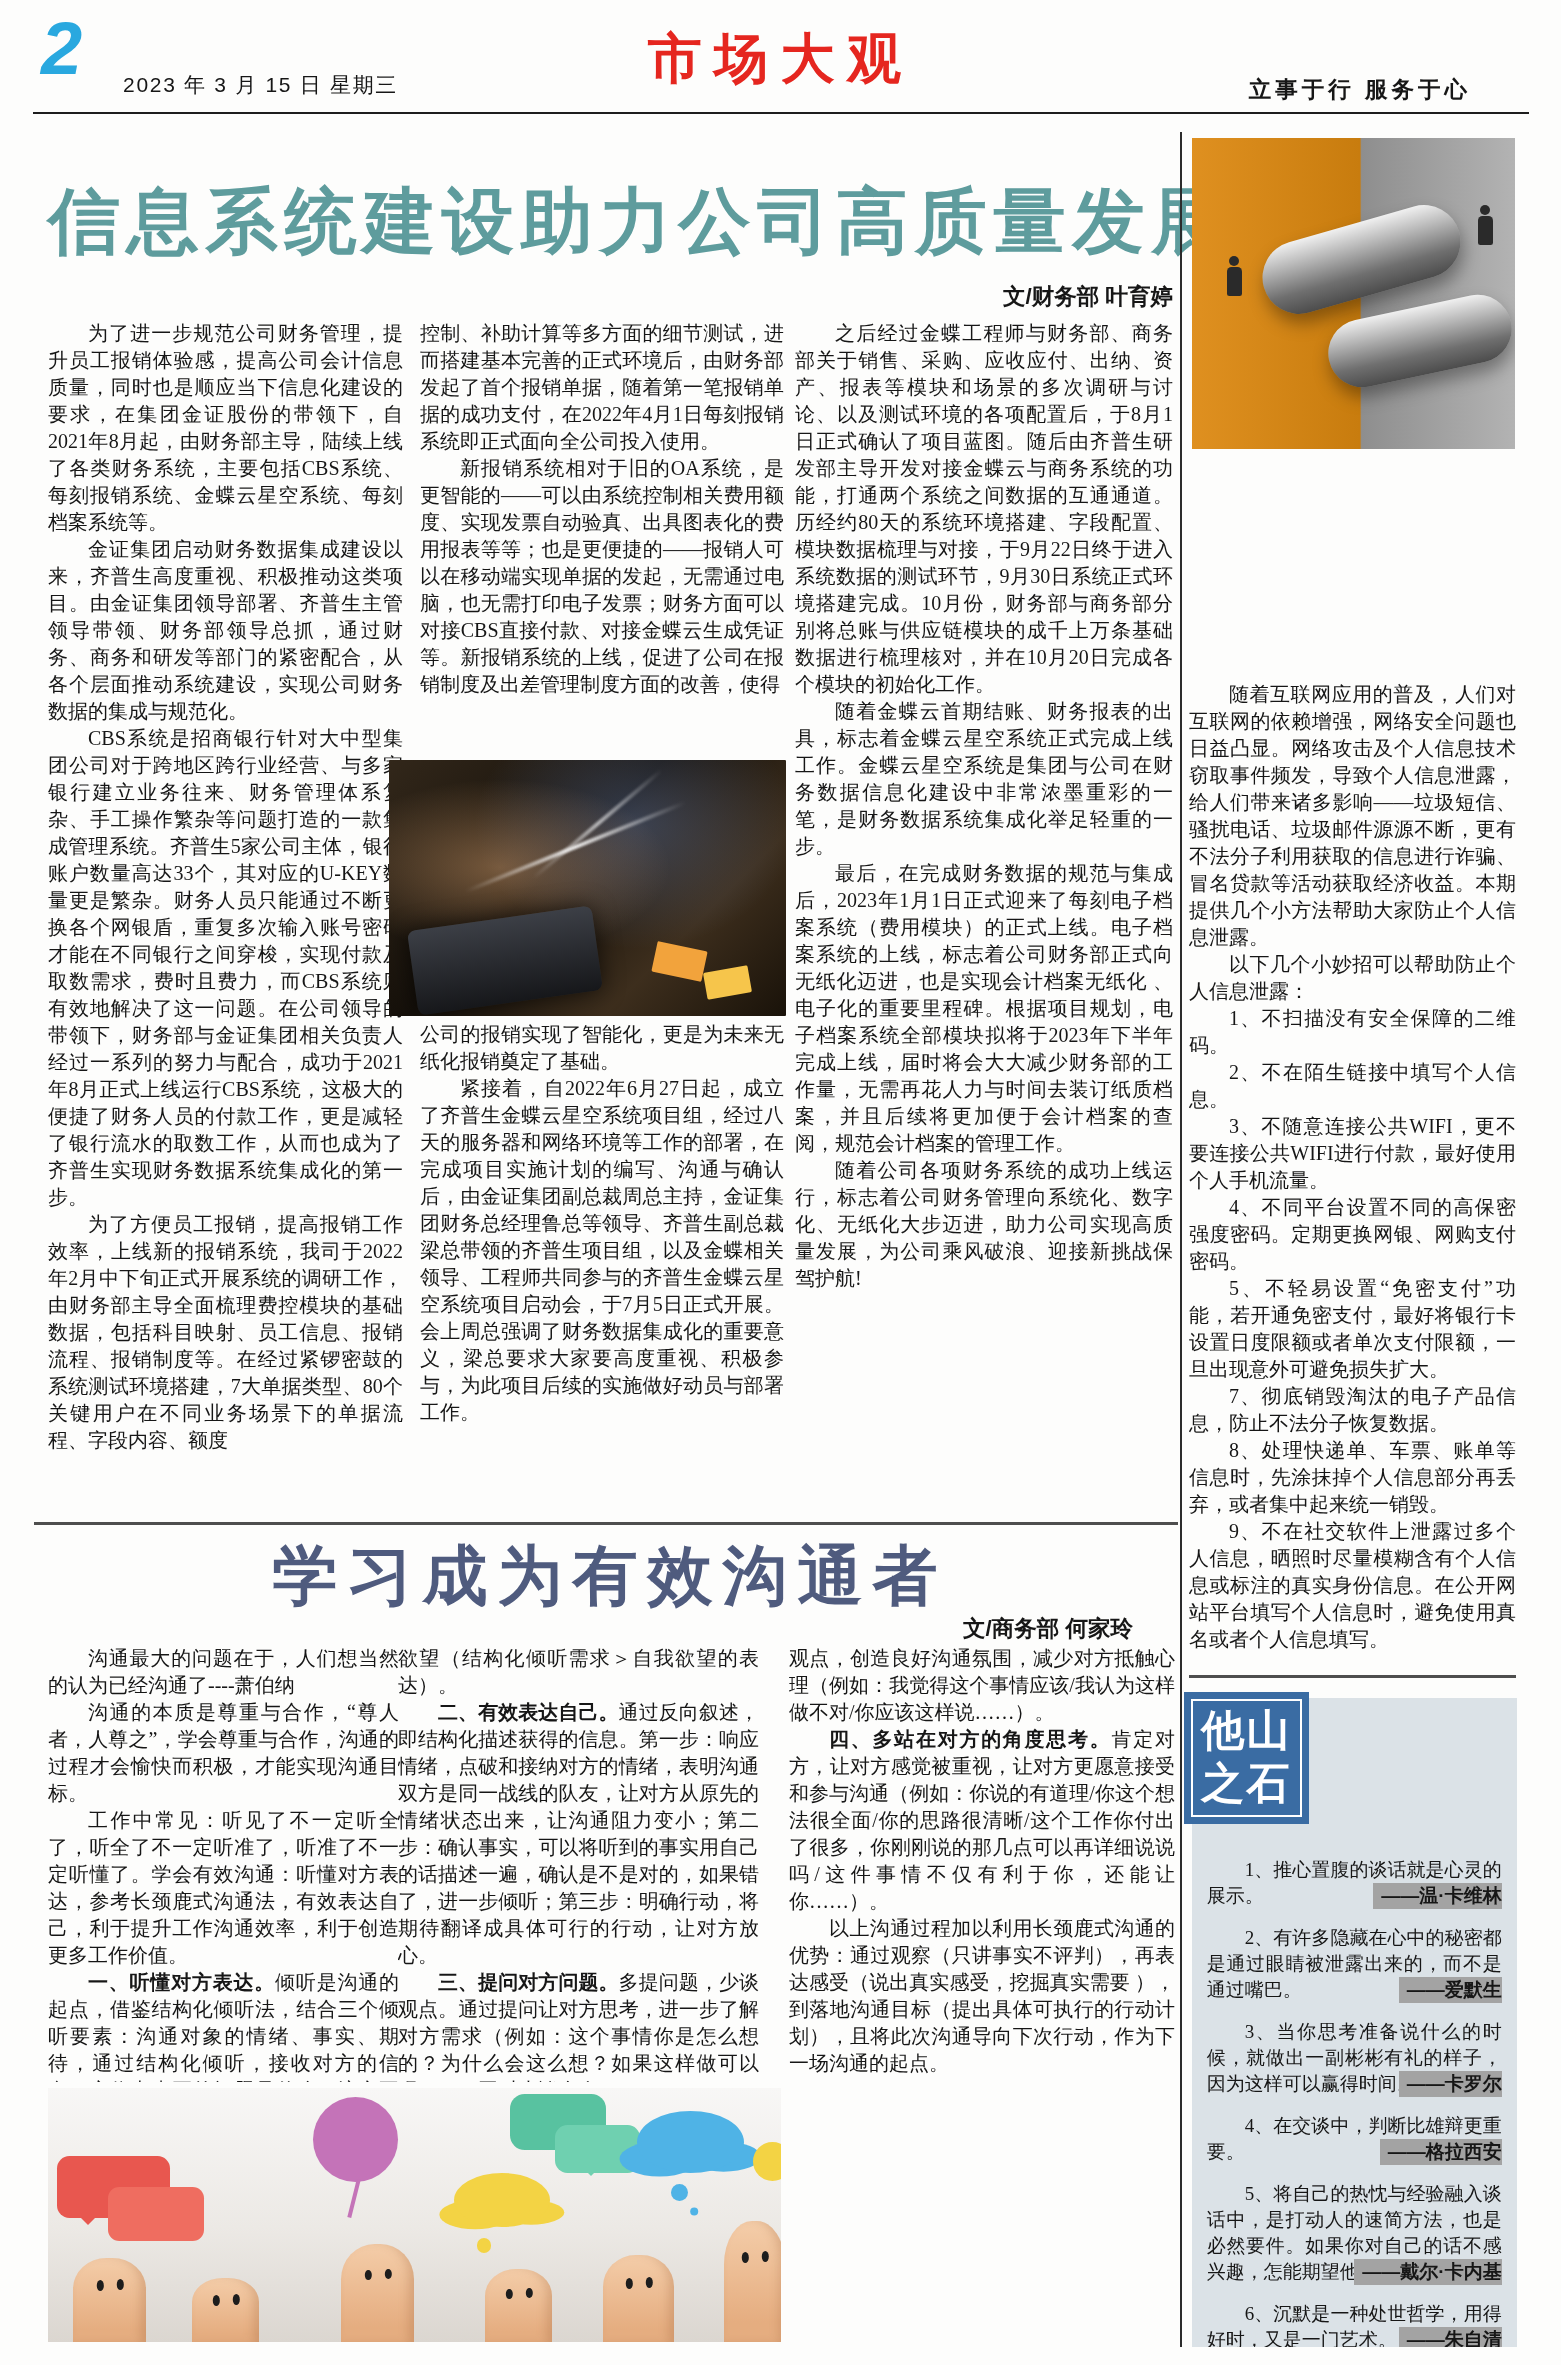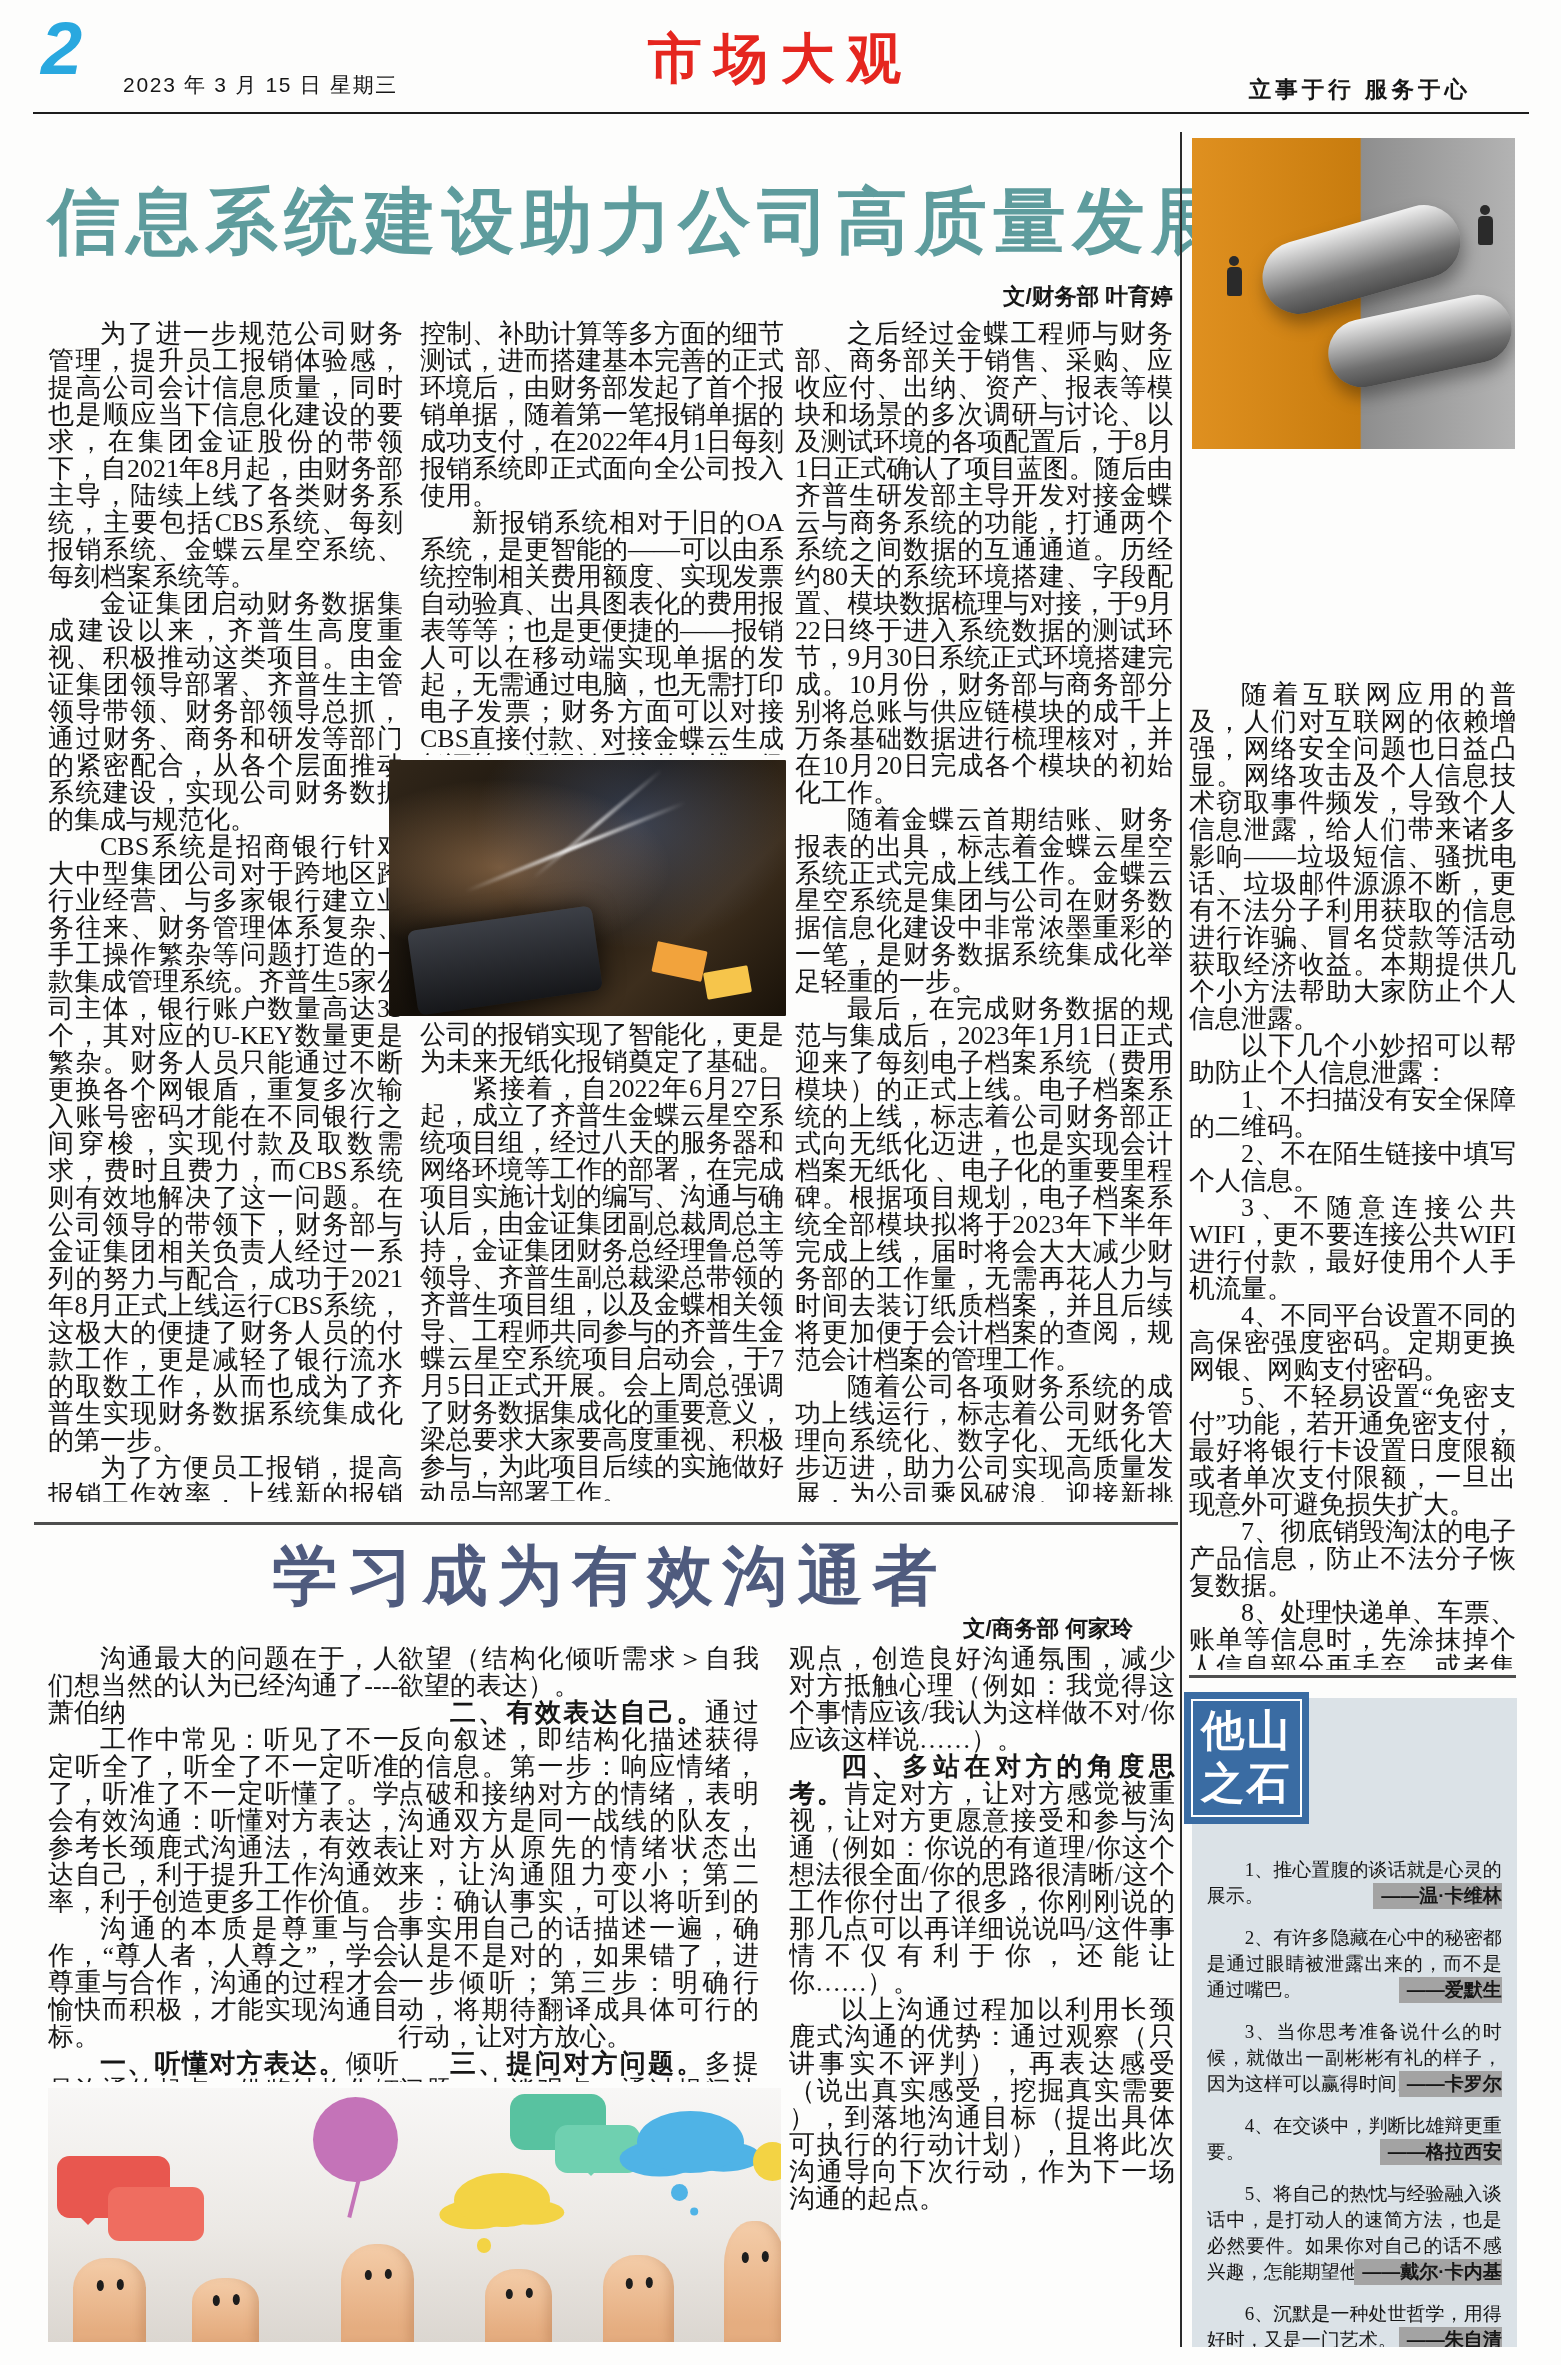--- a/index.html
+++ b/index.html
@@ -15,21 +15,21 @@
             color:#E5261F;letter-spacing:12.4px;line-height:1.2;}
   .slogan{left:1116px;top:74px;width:355px;text-align:right;font-size:22.5px;font-weight:bold;letter-spacing:4px;}
   .rule{background:#1d1d1d;}
   .rule-header{left:33px;top:112px;width:1496px;height:1.7px;}
 
   
   .a1-title{left:48px;top:168px;width:1124px;height:113px;text-align:center;font-size:72px;font-weight:bold;
             color:#5E9C9D;letter-spacing:6.8px;line-height:106px;white-space:nowrap;}
   .byline{text-align:right;font-size:22.5px;font-weight:bold;}
   .a1-byline{left:778px;top:281px;width:395px;}
-  .col{font-size:26px;line-height:27px;text-align:justify;overflow:hidden;}
+  .col{font-size:20px;line-height:27px;text-align:justify;overflow:hidden;}
   .para{margin:0;text-indent:2em;}
   .noind{text-indent:0;}
   .lead{font-weight:bold;font-family:"Liberation Sans","DejaVu Sans",sans-serif;margin-top:16px;}
   .a1c1{left:48px;top:320px;width:355px;height:1182px;}
   .a1c2t{left:420px;top:320px;width:364px;height:435px;}
   .a1c2b{left:420px;top:1021px;width:364px;height:480px;}
   .a1c3{left:795px;top:320px;width:378px;height:1182px;}
 
   
   .ph-main{left:389px;top:760px;width:397px;height:256px;overflow:hidden;border-radius:1.1px;
@@ -164,22 +164,22 @@
     <p class="para">随着公司各项财务系统的成功上线运行，标志着公司财务管理向系统化、数字化、无纸化大步迈进，助力公司实现高质量发展，为公司乘风破浪、迎接新挑战保驾护航!</p>
   </div>
 
   <div class="abs rule-mid"></div>
 
   <div class="abs a2-title sans">学习成为有效沟通者</div>
   <div class="abs byline a2-byline sans">文/商务部  何家玲</div>
 
   <div class="abs col a2c1">
     <p class="para"><b class="lead"></b><span>沟通最大的问题在于，人们想当然的认为已经沟通了----萧伯纳</span></p>
+    <p class="para"><b class="lead"></b><span>沟通的本质是尊重与合作，“尊人者，人尊之”，学会尊重与合作，沟通的过程才会愉快而积极，才能实现沟通目标。</span></p>
     <p class="para"><b class="lead"></b><span>工作中常见：听见了不一定听全了，听全了不一定听准了，听准了不一定听懂了。学会有效沟通：听懂对方表达，参考长颈鹿式沟通法，有效表达自己，利于提升工作沟通效率，利于创造更多工作价值。</span></p>
-    <p class="para"><b class="lead"></b><span>沟通的本质是尊重与合作，“尊人者，人尊之”，学会尊重与合作，沟通的过程才会愉快而积极，才能实现沟通目标。</span></p>
     <p class="para"><b class="lead">一、听懂对方表达。</b><span>倾听是沟通的起点，借鉴结构化倾听法，结合三个倾听要素：沟通对象的情绪、事实、期待，通过结构化倾听，接收对方的信息，定位出真正的问题是什么？注意不是只顾着满足自己的表达</span></p>
   </div>
 
   <div class="abs col a2c2">
     <p class="para noind"><b class="lead"></b><span>欲望（结构化倾听需求＞自我欲望的表达）。</span></p>
     <p class="para"><b class="lead">二、有效表达自己。</b><span>通过反向叙述，即结构化描述获得的信息。第一步：响应情绪，点破和接纳对方的情绪，表明沟通双方是同一战线的队友，让对方从原先的情绪状态出来，让沟通阻力变小；第二步：确认事实，可以将听到的事实用自己的话描述一遍，确认是不是对的，如果错了，进一步倾听；第三步：明确行动，将期待翻译成具体可行的行动，让对方放心。</span></p>
     <p class="para"><b class="lead">三、提问对方问题。</b><span>多提问题，少谈观点。通过提问让对方思考，进一步了解对方需求（例如：这个事情你是怎么想的？为什么会这么想？如果这样做可以吗？），同时少谈个人</span></p>
   </div>
 
   <div class="abs col a2c3">

